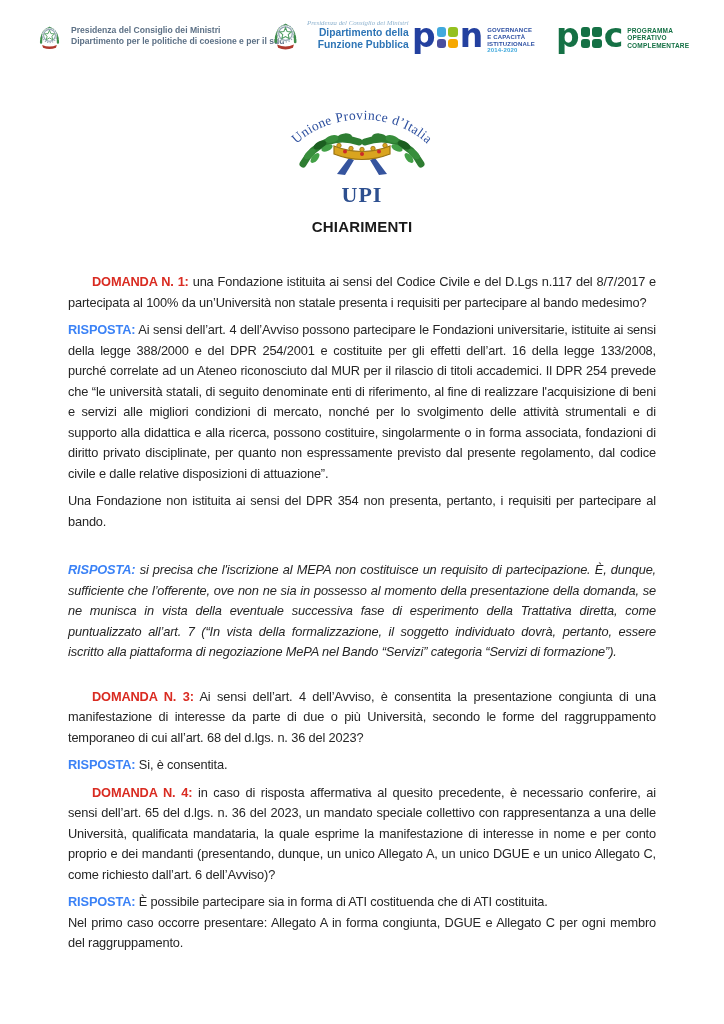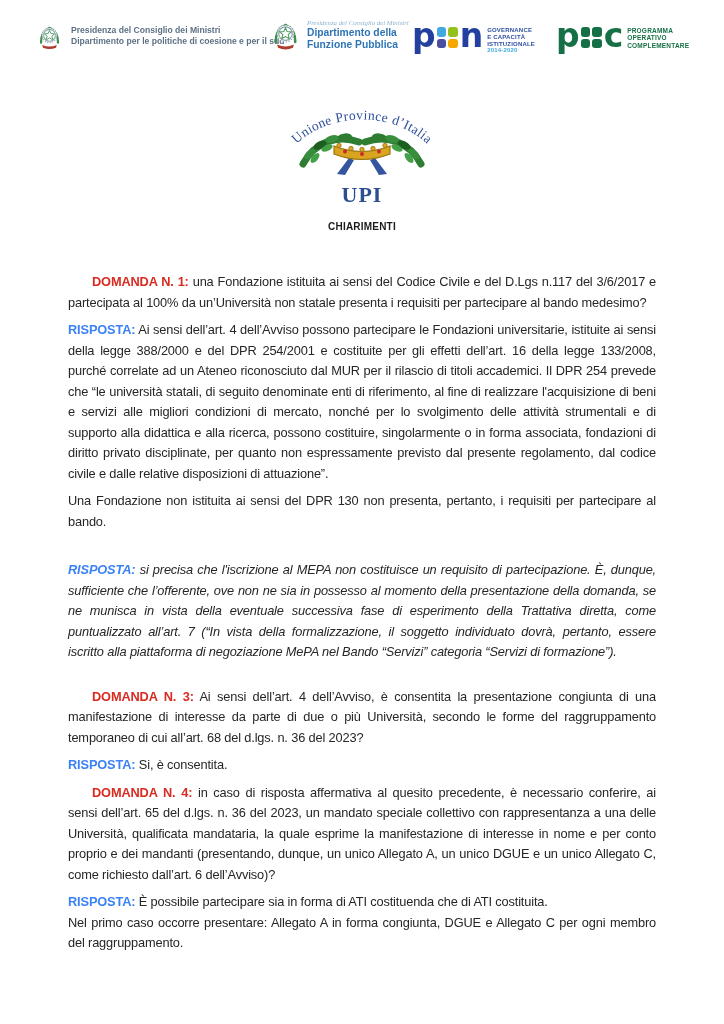--- a/index.html
+++ b/index.html
@@ -14,21 +14,21 @@
   .logo-pcm{left:36px;top:4px;gap:8px;}
   .logo-pcm .emblem{width:27px;height:30px;flex:0 0 auto;}
   .pcm-text{padding-top:3px;}
   .pcm-line1{font-size:8.6px;font-weight:700;color:#5d7186;line-height:11px;}
   .pcm-line2{font-size:8.6px;font-weight:700;color:#5d7186;line-height:11px;}
 
   .logo-dfp{left:270px;top:0px;gap:6px;}
   .logo-dfp .emblem{width:31px;height:35px;flex:0 0 auto;}
   .dfp-text{padding-top:1px;}
   .dfp-script{font-size:6.8px;font-style:italic;color:#8fb3cf;line-height:8px;font-family:"Liberation Serif",serif;}
-  .dfp-line{font-size:10.3px;font-weight:700;color:#2e75b6;line-height:11.5px;}
+  .dfp-line{font-size:10.3px;font-weight:700;color:#2e75b6;line-height:11.5px;text-align:right;}
 
   .logo-pon{left:412px;top:6px;}
   .logo-poc{left:556px;top:6px;}
   .logoword{display:flex;align-items:flex-start;}
   .logoword .letter{font-size:33px;font-weight:700;line-height:24px;letter-spacing:-1px;font-family:"DejaVu Sans",sans-serif;}
   .pon .letter{color:#23409f;}
   .poc .letter{color:#157145;}
   .quad{width:21px;height:21px;display:grid;grid-template-columns:1fr 1fr;grid-template-rows:1fr 1fr;gap:2px;margin:3px 2px 0 2px;}
   .quad span{border-radius:3px;}
   .pon .quad .q1{background:#41a9dd;}
@@ -46,21 +46,21 @@
   .crest{position:absolute;top:88px;left:50%;transform:translateX(-50%);text-align:center;width:200px;}
   .crest svg{display:block;margin:0 auto;}
   .upi-acronym{
     margin-top:1px;font-family:"Liberation Serif",serif;font-weight:700;
     font-size:22px;color:#2d4f8f;letter-spacing:1px;line-height:24px;
   }
 
   
   .content{position:absolute;top:216px;left:68px;width:588px;}
   .doc-title{
-    text-align:center;font-size:10px;font-weight:700;color:#1a1a1a;
+    text-align:center;font-size:15px;font-weight:700;color:#1a1a1a;
     margin:0 0 34px 0;line-height:22px;letter-spacing:.2px;
   }
   .para{
     margin:0 0 7px 0;font-size:12.8px;line-height:20.5px;text-align:justify;
     letter-spacing:-0.15px;color:#262626;
   }
   .qlabel{font-weight:700;color:#d92b21;padding-left:24px;}
   .alabel{font-weight:700;color:#3b82f6;}
   .gap-lg{margin-bottom:28px;}
   .gap-md{margin-bottom:24px;font-style:italic;}
@@ -187,23 +187,23 @@
         <circle cx="102" cy="63.5" r="2" fill="#cc2a2a"></circle>
       </g>
     </svg>
     <div class="upi-acronym">UPI</div>
   </div>
 
   <div class="content">
 
     <h1 class="doc-title">CHIARIMENTI</h1>
 
-    <p class="para"><span class="qlabel">DOMANDA N. 1:</span> <span>una Fondazione istituita ai sensi del Codice Civile e del D.Lgs n.117 del 3/6/2017 e partecipata al 100% da un’Università non statale presenta i requisiti per partecipare al bando medesimo?</span></p>
+    <p class="para"><span class="qlabel">DOMANDA N. 1:</span> <span>una Fondazione istituita ai sensi del Codice Civile e del D.Lgs n.117 del 8/7/2017 e partecipata al 100% da un’Università non statale presenta i requisiti per partecipare al bando medesimo?</span></p>
     <p class="para"><span class="alabel">RISPOSTA:</span> <span>Ai sensi dell’art. 4 dell’Avviso possono partecipare le Fondazioni universitarie, istituite ai sensi della legge 388/2000 e del DPR 254/2001 e costituite per gli effetti dell’art. 16 della legge 133/2008, purché correlate ad un Ateneo riconosciuto dal MUR per il rilascio di titoli accademici. Il DPR 254 prevede che “le università statali, di seguito denominate enti di riferimento, al fine di realizzare l'acquisizione di beni e servizi alle migliori condizioni di mercato, nonché per lo svolgimento delle attività strumentali e di supporto alla didattica e alla ricerca, possono costituire, singolarmente o in forma associata, fondazioni di diritto privato disciplinate, per quanto non espressamente previsto dal presente regolamento, dal codice civile e dalle relative disposizioni di attuazione”.</span></p>
-    <p class="para gap-lg">Una Fondazione non istituita ai sensi del DPR 130 non presenta, pertanto, i requisiti per partecipare al bando.</p>
+    <p class="para gap-lg">Una Fondazione non istituita ai sensi del DPR 354 non presenta, pertanto, i requisiti per partecipare al bando.</p>
 
     <p class="para gap-md"><span class="alabel">RISPOSTA:</span> <span>si precisa che l'iscrizione al MEPA non costituisce un requisito di partecipazione. È, dunque, sufficiente che l’offerente, ove non ne sia in possesso al momento della presentazione della domanda, se ne munisca in vista della eventuale successiva fase di esperimento della Trattativa diretta, come puntualizzato all’art. 7 (“In vista della formalizzazione, il soggetto individuato dovrà, pertanto, essere iscritto alla piattaforma di negoziazione MePA nel Bando “Servizi” categoria “Servizi di formazione”).</span></p>
 
     <p class="para"><span class="qlabel">DOMANDA N. 3:</span> <span>Ai sensi dell’art. 4 dell’Avviso, è consentita la presentazione congiunta di una manifestazione di interesse da parte di due o più Università, secondo le forme del raggruppamento temporaneo di cui all’art. 68 del d.lgs. n. 36 del 2023?</span></p>
     <p class="para"><span class="alabel">RISPOSTA:</span> <span>Si, è consentita.</span></p>
 
     <p class="para"><span class="qlabel">DOMANDA N. 4:</span> <span>in caso di risposta affermativa al quesito precedente, è necessario conferire, ai sensi dell’art. 65 del d.lgs. n. 36 del 2023, un mandato speciale collettivo con rappresentanza a una delle Università, qualificata mandataria, la quale esprime la manifestazione di interesse in nome e per conto proprio e dei mandanti (presentando, dunque, un unico Allegato A, un unico DGUE e un unico Allegato C, come richiesto dall’art. 6 dell’Avviso)?</span></p>
     <p class="para"><span class="alabel">RISPOSTA:</span> <span>È possibile partecipare sia in forma di ATI costituenda che di ATI costituita.</span><br><span>Nel primo caso occorre presentare: Allegato A in forma congiunta, DGUE e Allegato C per ogni membro del raggruppamento.</span></p>
 
   </div>

